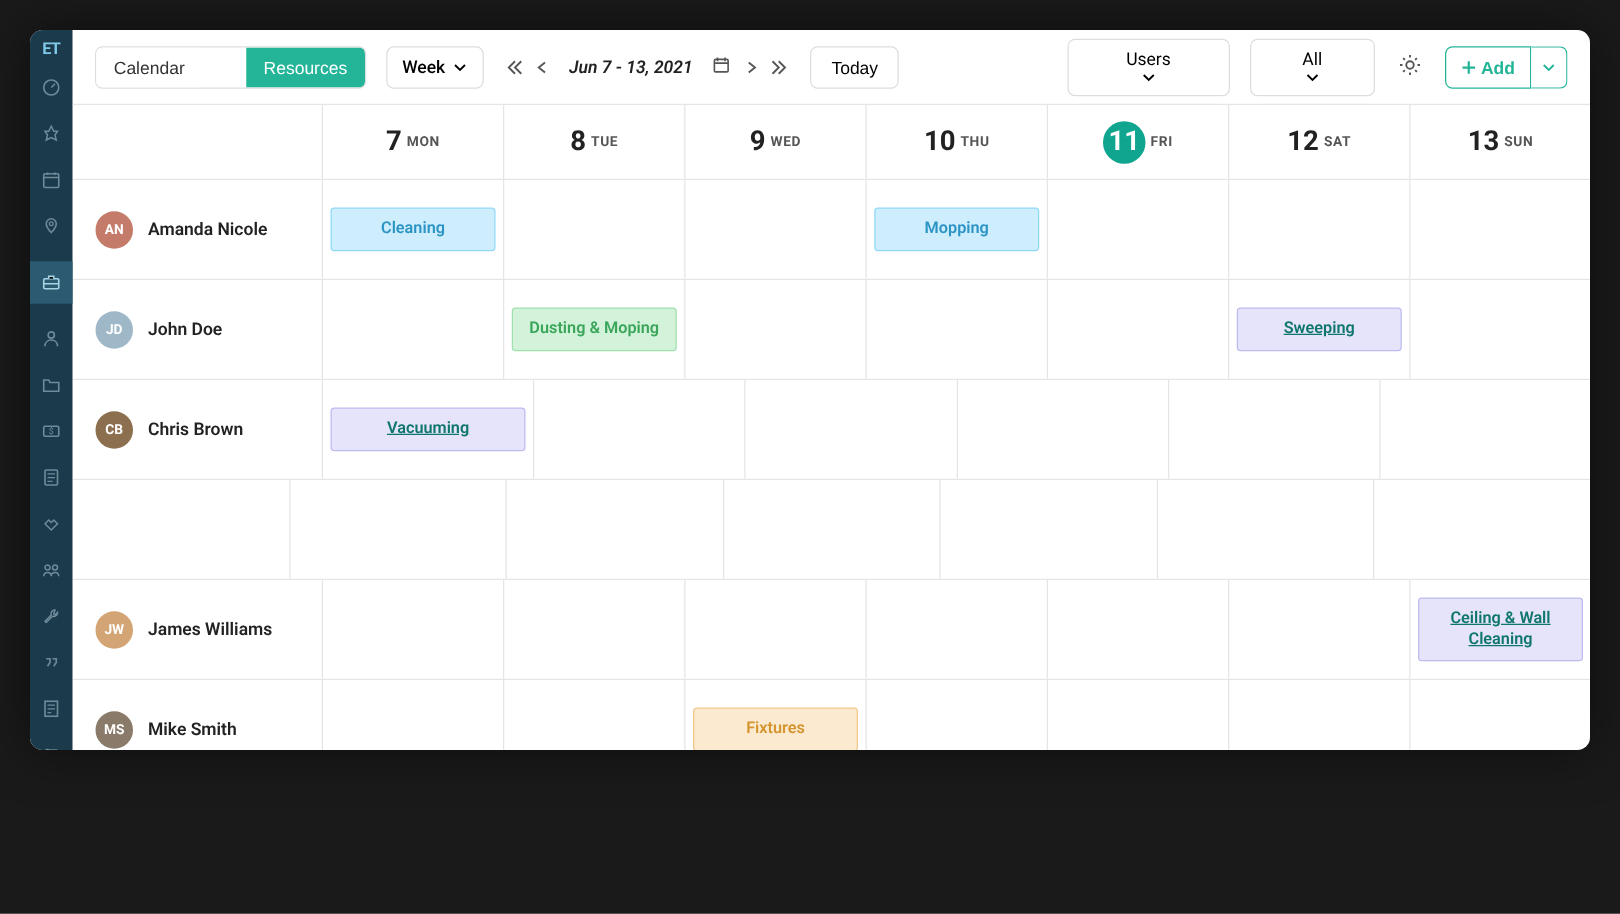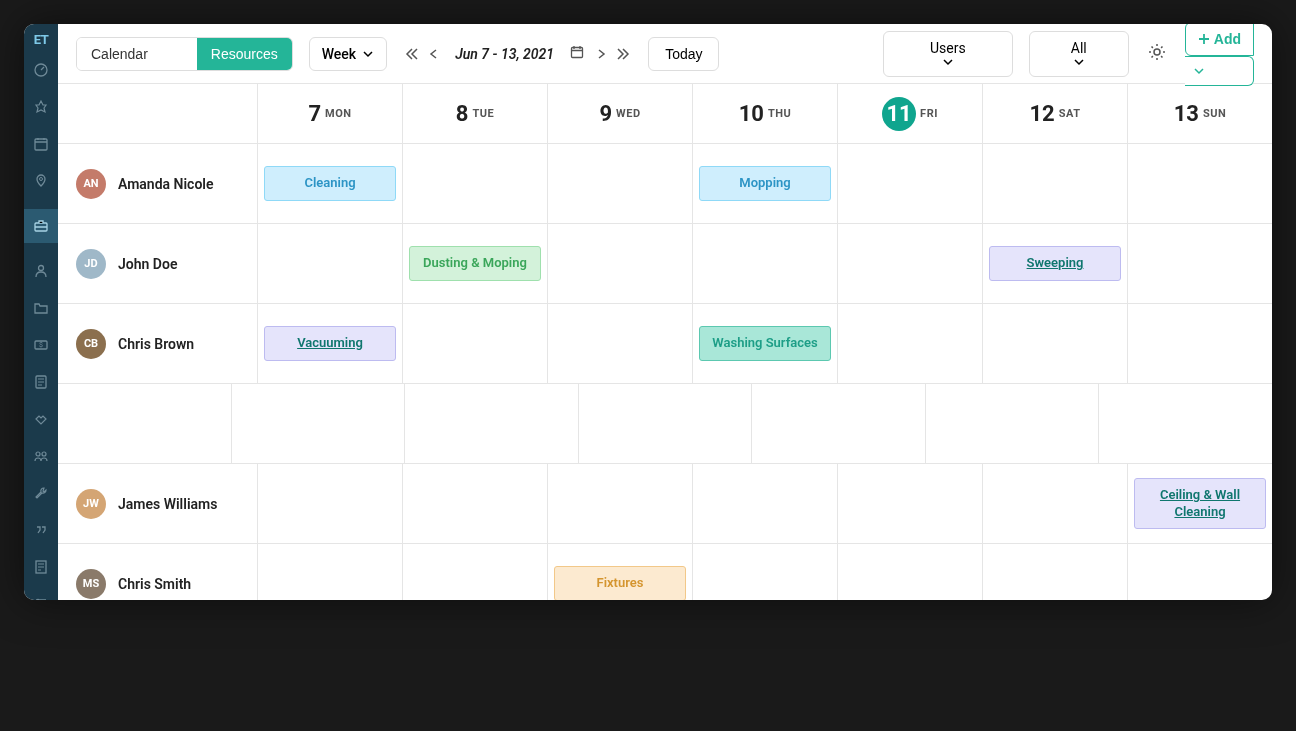--- a/index.html
+++ b/index.html
@@ -129,21 +129,21 @@
     justify-content: center;
     border: 1px solid #ddd;
     border-radius: 6px;
     padding: 8px 12px;
     font-size: 14px;
     min-width: 130px;
     cursor: pointer;
     flex-direction: column;
   }
   .gear-icon { cursor: pointer; color: #555; padding: 0 2px; }
-  .add-group { display: flex; flex-direction: column; }
+  .add-group { display: flex; }
   .add-btn {
     display: flex;
     align-items: center;
     gap: 4px;
     border: 1px solid #24b598;
     border-radius: 6px 0 0 6px;
     padding: 8px 12px;
     color: #24b598;
     font-size: 14px;
     font-weight: 600;
@@ -505,23 +505,20 @@
           <div class="cal-row">
             <div class="resource-col" style="border-right: 1px solid rgb(229, 229, 229);">
               <div class="avatar" style="background:#8b6f4e">CB</div>
               <span class="resource-name">Chris Brown</span>
             </div>
             <div class="cal-cell">
               <div class="event purple">Vacuuming</div>
             </div>
             <div class="cal-cell"></div>
             <div class="cal-cell"></div>
-            <div class="cal-cell">
-              <div class="event teal">Washing Surfaces</div>
-            </div>
             <div class="cal-cell"></div>
             <div class="cal-cell"></div>
             <div class="cal-cell"></div>
           </div>
           <div class="cal-row">
             <div class="cal-cell"></div>
             <div class="cal-cell"></div>
             <div class="cal-cell"></div>
             <div class="cal-cell"></div>
             <div class="cal-cell"></div>
@@ -539,21 +536,21 @@
             <div class="cal-cell"></div>
             <div class="cal-cell"></div>
             <div class="cal-cell"></div>
             <div class="cal-cell">
               <div class="event purple">Ceiling &amp; Wall Cleaning</div>
             </div>
           </div>
           <div class="cal-row">
             <div class="resource-col" style="border-right: 1px solid rgb(229, 229, 229); text-align: right;">
               <div class="avatar" style="background:#8a7a6a">MS</div>
-              <span class="resource-name">Chris Smith</span>
+              <span class="resource-name">Mike Smith</span>
             </div>
             <div class="cal-cell"></div>
             <div class="cal-cell"></div>
             <div class="cal-cell">
               <div class="event orange">Fixtures</div>
             </div>
             <div class="cal-cell"></div>
             <div class="cal-cell"></div>
             <div class="cal-cell"></div>
             <div class="cal-cell"></div>

